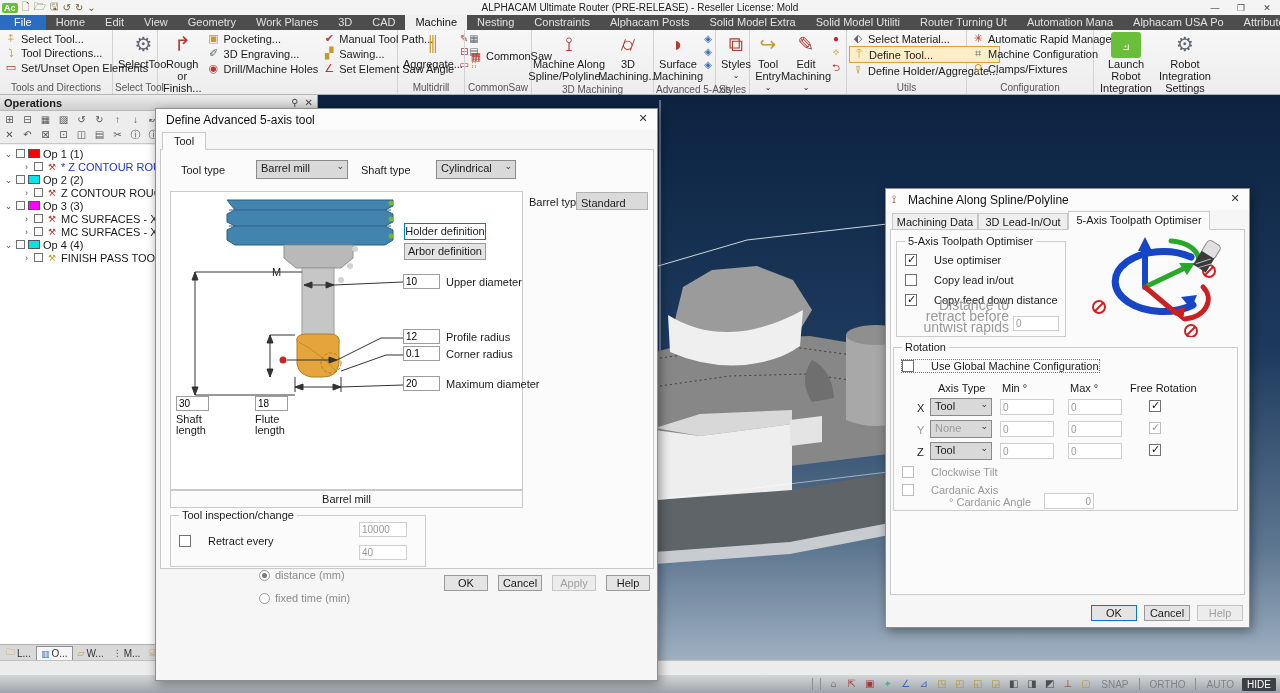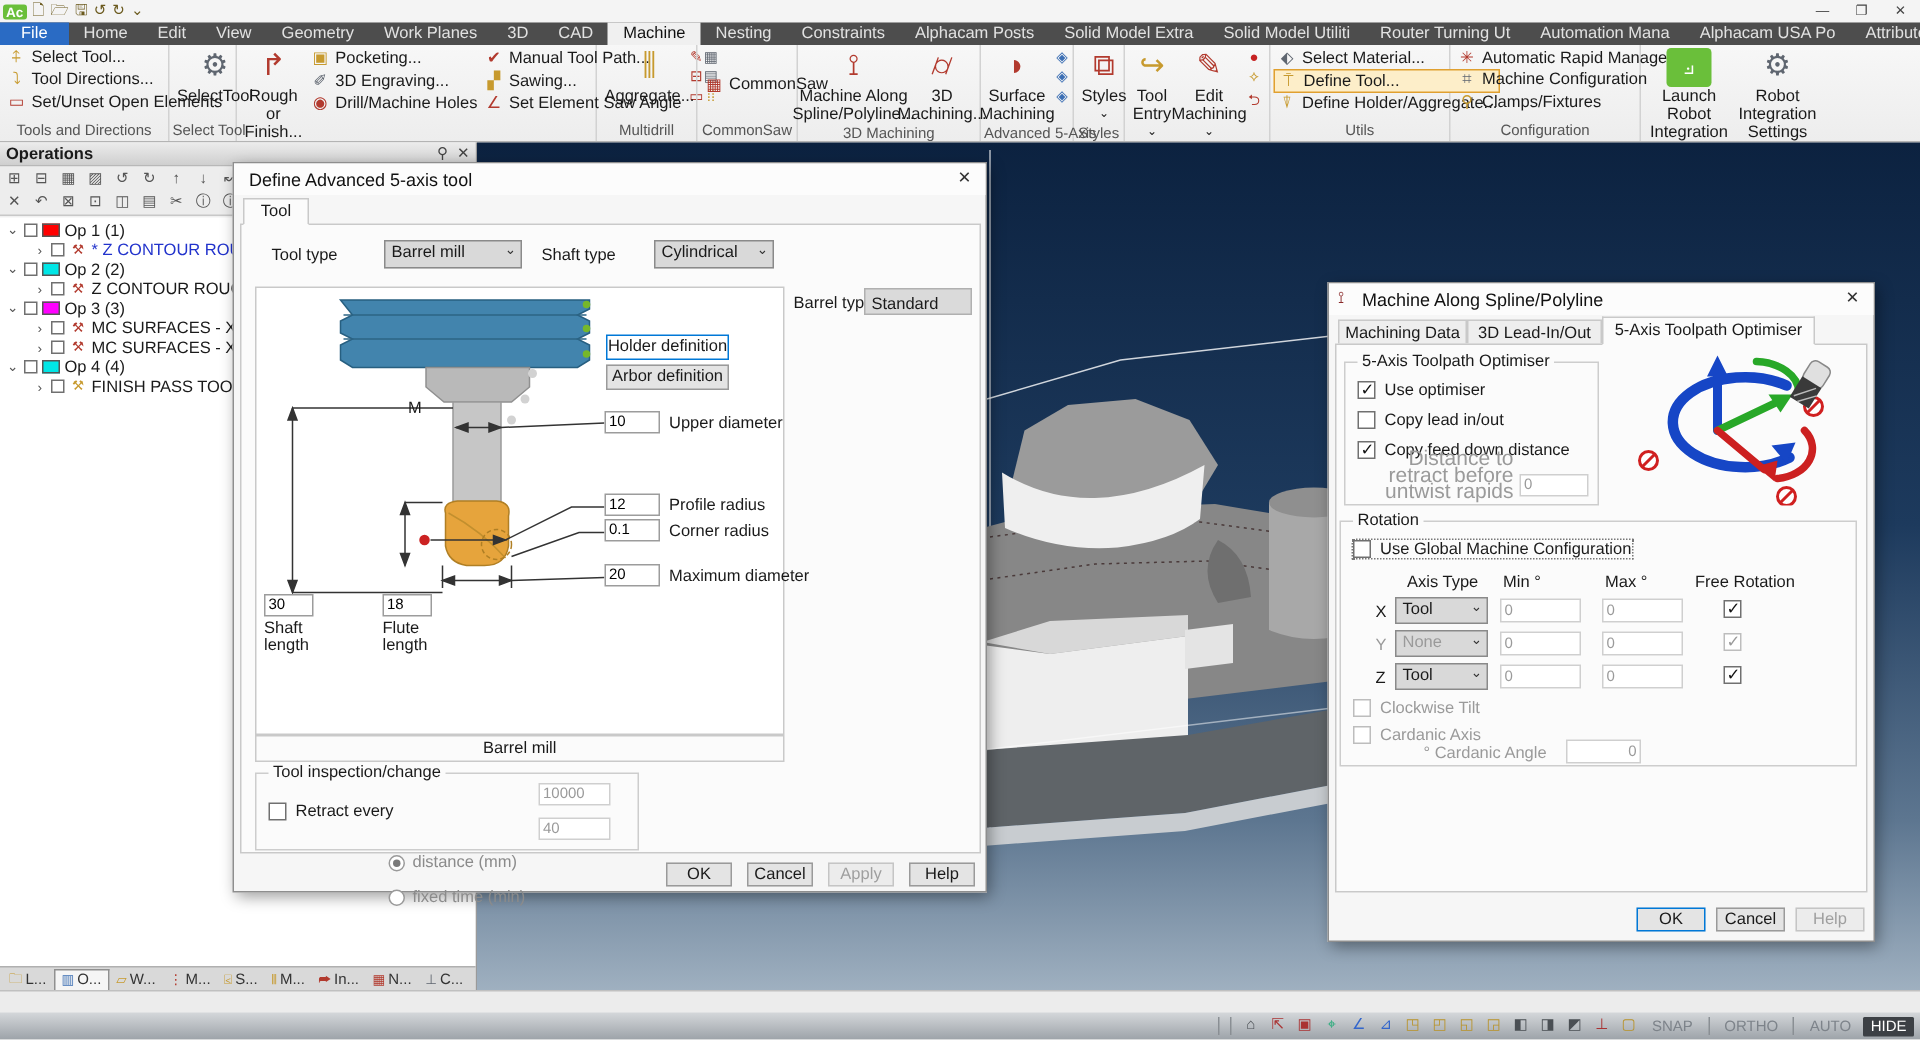--- a/index.html
+++ b/index.html
@@ -75,21 +75,21 @@
   .combo:after { content:"⌄"; position:absolute; right:3px; top:0; font-size:9px; color:#333; }
   .combo.dis { color:#9a9a9a; }
   .flat { position:absolute; background:#dadada; border:1px solid #b0b0b0; font-size:11px; padding:4px 4px 0; }
   .lbl { position:absolute; font-size:11px; color:#1a1a1a; white-space:nowrap; }
   .lbl.dis { color:#9a9a9a; }
   .btn { position:absolute; background:#e4e4e4; border:1px solid #9a9a9a; font-size:11px; text-align:center; line-height:14px; }
   .btn.blue { border:1px solid #0078d7; }
   .btn.dis { color:#9f9f9f; background:#ececec; border-color:#c5c5c5; }
   .groupbox { position:absolute; border:1px solid #cdcdcd; }
   .legend { position:absolute; top:-7px; left:8px; background:#fbfbfb; padding:0 3px; font-size:11px; }
-  .ck { position:absolute; display:flex; align-items:center; gap:6px; font-size:11px; white-space:nowrap; }
+  .ck { position:absolute; display:flex; align-items:center; gap:17px; font-size:11px; white-space:nowrap; }
   .ck .box { width:12px; height:12px; border:1px solid #707070; background:#fff; position:relative; flex:0 0 auto; }
   .ck.checked .box:after { content:"✓"; position:absolute; left:1px; top:-2px; font-size:11px; color:#111; }
   .ck.dis { color:#9a9a9a; } .ck.dis .box { border-color:#bdbdbd; }
   .ck.dis.checked .box:after { color:#9a9a9a; }
   .ck.focus { outline:1px dotted #777; }
   .rd { position:absolute; display:flex; align-items:center; gap:5px; font-size:11px; color:#8b8b8b; white-space:nowrap;margin-top:46px; }
   .rd .dot { width:11px; height:11px; border:1px solid #9a9a9a; border-radius:50%; background:#fff; position:relative; flex:0 0 auto; }
   .rd.sel .dot:after { content:""; position:absolute; left:2px; top:2px; width:5px; height:5px; border-radius:50%; background:#7a7a7a; }
   .banner { position:absolute; border:1px solid #c9c9c9; background:#fbfbfb; text-align:center; font-size:11px; line-height:16px; }
 
@@ -107,20 +107,21 @@
 <div class="titlebar">
   <div class="qat">
     <span class="logo">Ac</span>
     <span class="qi">🗋</span>
     <span class="qi">🗁</span>
     <span class="qi">🖫</span>
     <span class="qi">↺</span>
     <span class="qi">↻</span>
     <span class="qi">⌄</span>
   </div>
+  <div class="title-text">ALPHACAM Ultimate Router (PRE-RELEASE)  - Reseller License: Mold</div>
   <div class="wincontrols">
     <span>—</span>
     <span>❐</span>
     <span>✕</span>
   </div>
 </div>
 
 <div class="tabrow">
   <div class="rtab file">File</div>
   <div class="rtab">Home</div>
@@ -512,21 +513,21 @@
           <span>N...</span>
         </div>
       <div class="otab">
           <span class="ic ic-gray">⊥</span>
           <span>C...</span>
         </div>
     </div>
   </div>
 </div>
 
-<div class="dialog" style="left:155px; top:108px; width:503px; height:487px; z-index:10">
+<div class="dialog" style="left:155px; top:108px; width:503px; height:573px; z-index:10">
   <div class="dlg-title">
     <span class="t">Define Advanced 5-axis tool</span>
     <span class="dlg-close">✕</span>
   </div>
   <div class="dtab active" style="left:6px; top:23px; width:44px; height:18px">Tool</div>
   <div class="tabpage" style="left:4px; top:40px; width:494px; height:420px"></div>
 
   <span class="lbl" style="left:25px; top:55px">Tool type</span>
   <div class="combo" style="left:100px; top:51px; width:92px; height:19px">Barrel mill</div>
   <span class="lbl" style="left:205px; top:55px">Shaft type</span>

